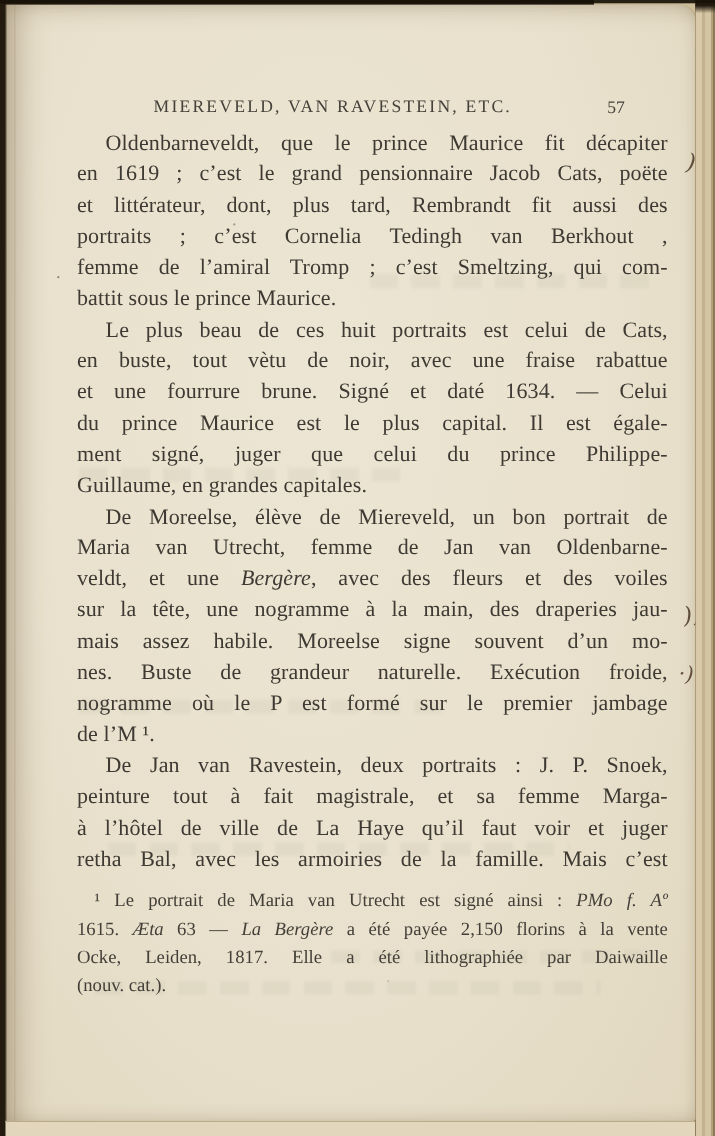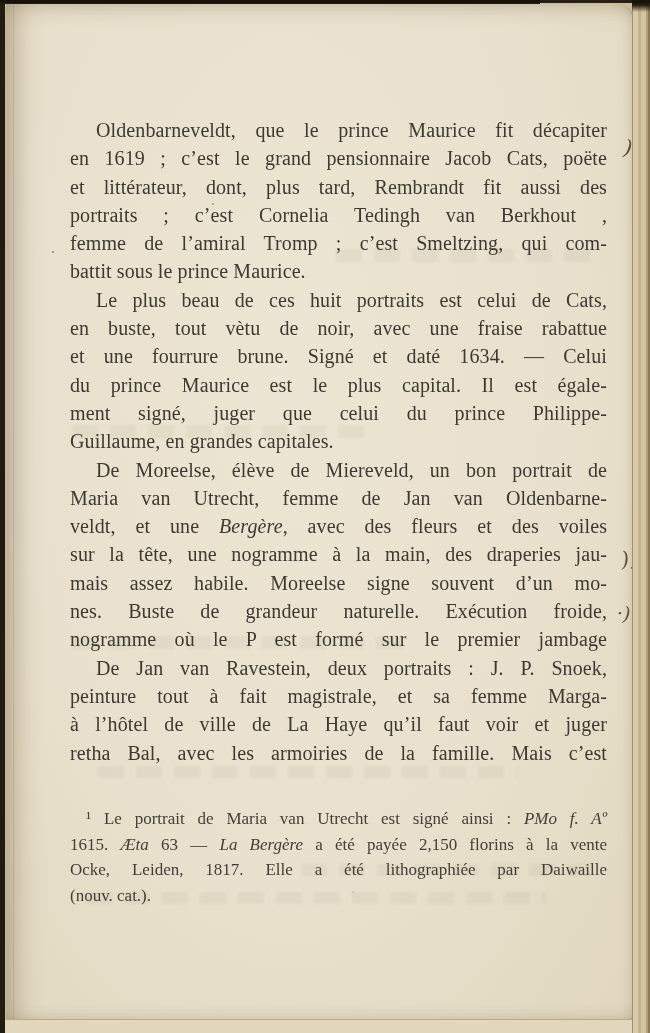--- a/index.html
+++ b/index.html
@@ -66,20 +66,24 @@
       300px 640px 0 rgba(120,100,70,.25);}
 </style>
 </head>
 <body>
 
 <div class="scene">
   <div class="corner-backing"></div>
   <div class="top-edge-line"></div>
 
   <div class="page">
+    <div class="running-head">
+      <span class="running-title">MIEREVELD, VAN RAVESTEIN, ETC.</span>
+      <span class="page-number">57</span>
+    </div>
 
     <div class="body-text">
         <div class="line indent">Oldenbarneveldt, que le prince Maurice fit décapiter</div>
         <div class="line">en 1619 ; c’est le grand pensionnaire Jacob Cats, poëte</div>
         <div class="line">et littérateur, dont, plus tard, Rembrandt fit aussi des</div>
         <div class="line">portraits ; c’est Cornelia Tedingh van Berkhout ,</div>
         <div class="line">femme de l’amiral Tromp ; c’est Smeltzing, qui com-</div>
         <div class="line last">battit sous le prince Maurice.</div>
         <div class="line indent">Le plus beau de ces huit portraits est celui de Cats,</div>
         <div class="line">en buste, tout vètu de noir, avec une fraise rabattue</div>
@@ -87,20 +91,21 @@
         <div class="line">du prince Maurice est le plus capital. Il est égale-</div>
         <div class="line">ment signé, juger que celui du prince Philippe-</div>
         <div class="line last">Guillaume, en grandes capitales.</div>
         <div class="line indent">De Moreelse, élève de Miereveld, un bon portrait de</div>
         <div class="line">Maria van Utrecht, femme de Jan van Oldenbarne-</div>
         <div class="line">veldt, et une <i>Bergère</i>, avec des fleurs et des voiles</div>
         <div class="line">sur la tête, une nogramme à la main, des draperies jau-</div>
         <div class="line">mais assez habile. Moreelse signe souvent d’un mo-</div>
         <div class="line">nes. Buste de grandeur naturelle. Exécution froide,</div>
         <div class="line">nogramme où le P est formé sur le premier jambage</div>
+        <div class="line last">de l’M ¹.</div>
         <div class="line indent">De Jan van Ravestein, deux portraits : J. P. Snoek,</div>
         <div class="line">peinture tout à fait magistrale, et sa femme Marga-</div>
         <div class="line">à l’hôtel de ville de La Haye qu’il faut voir et juger</div>
         <div class="line">retha Bal, avec les armoiries de la famille. Mais c’est</div>
       </div>
     <div class="footnote">
         <div class="line indent">¹ Le portrait de Maria van Utrecht est signé ainsi : <i>PMo f. Aº</i></div>
         <div class="line">1615. <i>Æta</i> 63 — <i>La Bergère</i> a été payée 2,150 florins à la vente</div>
         <div class="line">Ocke, Leiden, 1817. Elle a été lithographiée par Daiwaille</div>
         <div class="line last">(nouv. cat.).</div>

